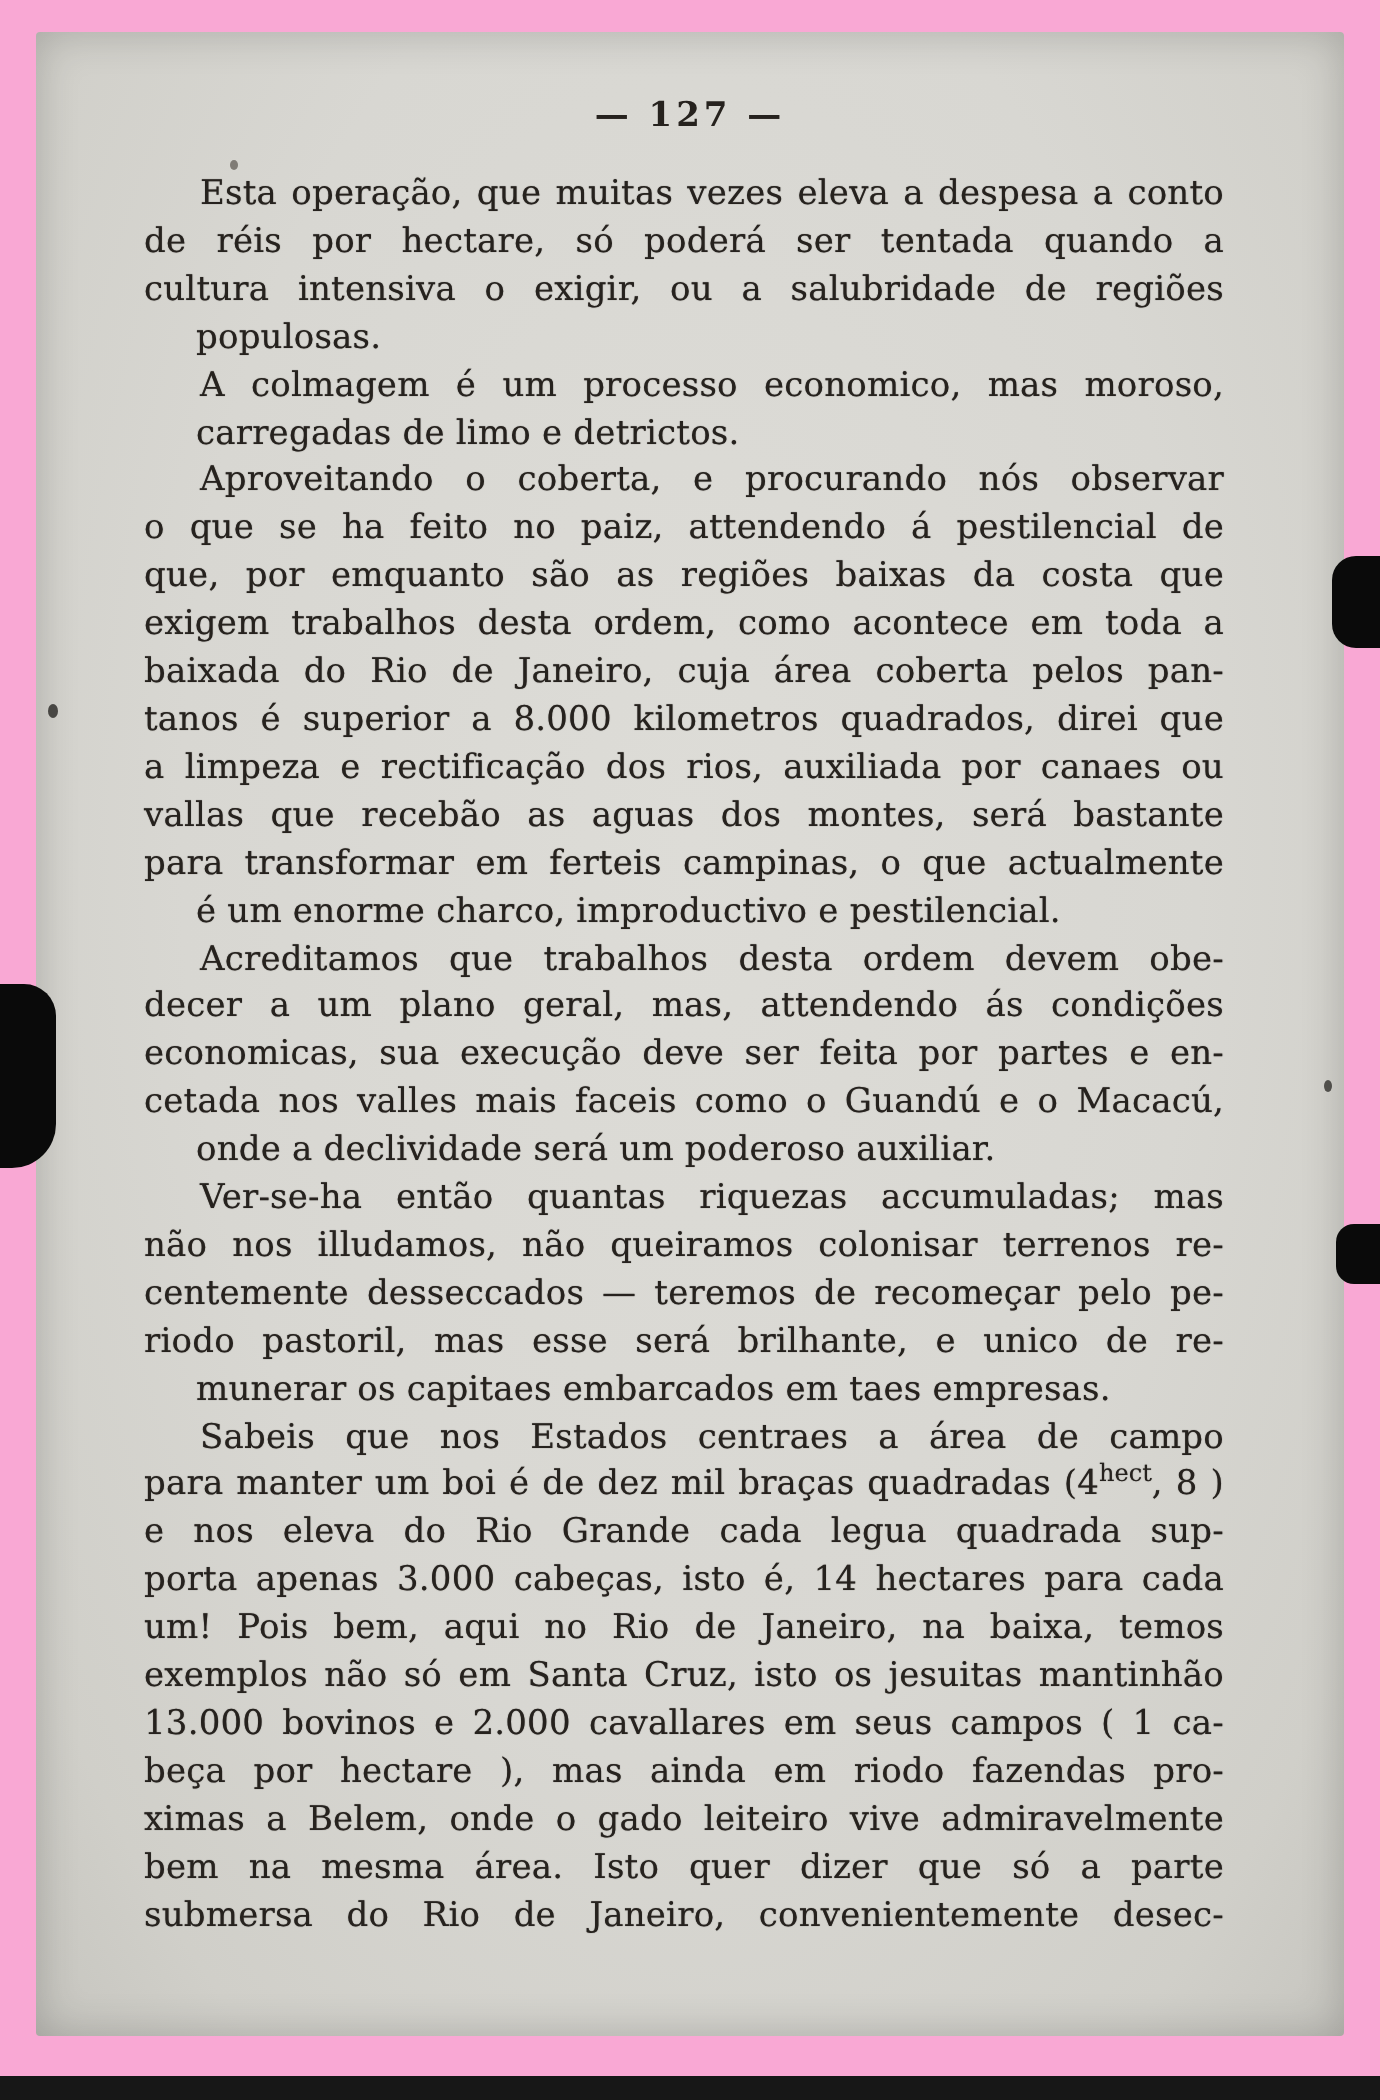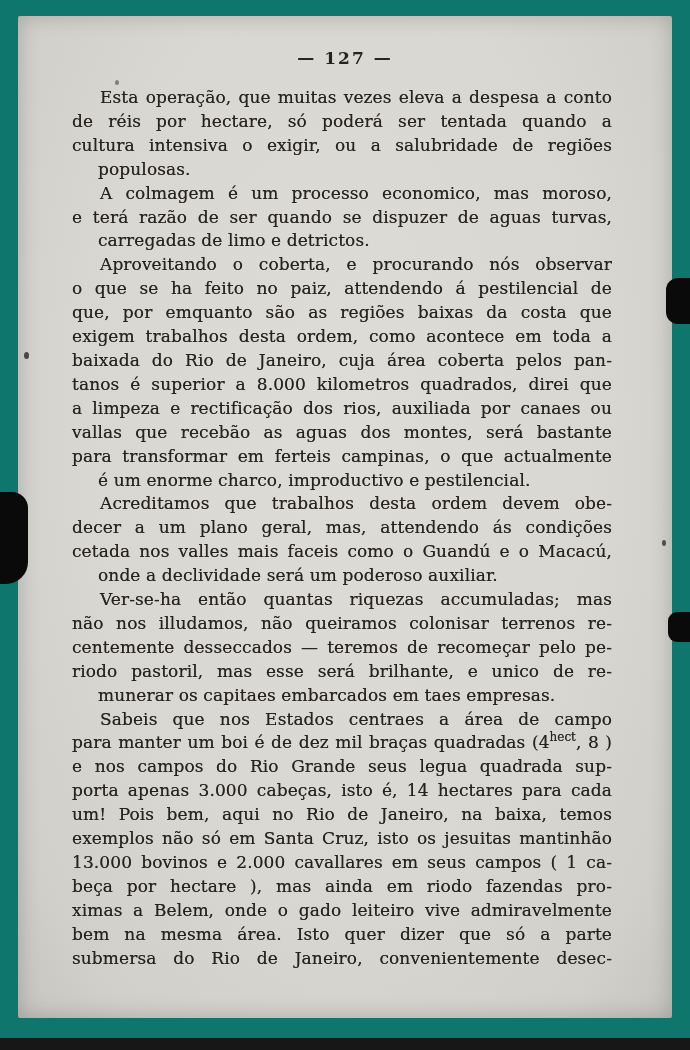--- a/index.html
+++ b/index.html
@@ -6,21 +6,21 @@
   html, body { width: 690px; height: 1050px; }
   body {
     background: #070707;
     font-family: "DejaVu Serif", "Liberation Serif", serif;
     overflow: hidden;
   }
   .scan {
     position: relative;
     width: 690px;
     height: 1050px;
-    background: #0f766e;
+    background: #f9a8d4;
   }
   .paper {
     position: absolute;
     left: 18px; top: 16px;
     width: 654px; height: 1002px;
     background: radial-gradient(ellipse at 50% 40%, #dddcd7 0%, #d8d7d2 55%, #d0cfc9 85%, #c6c5bf 100%);
     box-shadow: inset 0 0 22px rgba(0,0,0,0.20);
     border-radius: 2px;
   }
   .pnum {
@@ -75,56 +75,56 @@
 
       <div class="para">
         <div class="ln first">Esta operação, que muitas vezes eleva a despesa a conto</div>
         <div class="ln">de réis por hectare, só poderá ser tentada quando a</div>
         <div class="ln">cultura intensiva o exigir, ou a salubridade de regiões</div>
         <div class="ln flush">populosas.</div>
       </div>
 
       <div class="para">
         <div class="ln first">A colmagem é um processo economico, mas moroso,</div>
-        <div class="ln">e terá razão de ser quando se dispuzer de aguas turvas,</div>
         <div class="ln flush">carregadas de limo e detrictos.</div>
       </div>
 
       <div class="para">
         <div class="ln first">Aproveitando o coberta, e procurando nós observar</div>
         <div class="ln">o que se ha feito no paiz, attendendo á pestilencial de</div>
         <div class="ln">que, por emquanto são as regiões baixas da costa que</div>
         <div class="ln">exigem trabalhos desta ordem, como acontece em toda a</div>
         <div class="ln">baixada do Rio de Janeiro, cuja área coberta pelos pan-</div>
         <div class="ln">tanos é superior a 8.000 kilometros quadrados, direi que</div>
         <div class="ln">a limpeza e rectificação dos rios, auxiliada por canaes ou</div>
         <div class="ln">vallas que recebão as aguas dos montes, será bastante</div>
         <div class="ln">para transformar em ferteis campinas, o que actualmente</div>
         <div class="ln flush">é um enorme charco, improductivo e pestilencial.</div>
       </div>
 
       <div class="para">
         <div class="ln first">Acreditamos que trabalhos desta ordem devem obe-</div>
         <div class="ln">decer a um plano geral, mas, attendendo ás condições</div>
+        <div class="ln">economicas, sua execução deve ser feita por partes e en-</div>
         <div class="ln">cetada nos valles mais faceis como o Guandú e o Macacú,</div>
         <div class="ln flush">onde a declividade será um poderoso auxiliar.</div>
       </div>
 
       <div class="para">
         <div class="ln first">Ver-se-ha então quantas riquezas accumuladas; mas</div>
         <div class="ln">não nos illudamos, não queiramos colonisar terrenos re-</div>
         <div class="ln">centemente desseccados — teremos de recomeçar pelo pe-</div>
         <div class="ln">riodo pastoril, mas esse será brilhante, e unico de re-</div>
         <div class="ln flush">munerar os capitaes embarcados em taes empresas.</div>
       </div>
 
       <div class="para">
         <div class="ln first">Sabeis que nos Estados centraes a área de campo</div>
         <div class="ln"><span>para manter um boi é de dez mil braças quadradas (4</span><sup class="sup">hect</sup><span>, 8 )</span></div>
-        <div class="ln">e nos campos do Rio Grande seus legua quadrada sup-</div>
+        <div class="ln">e nos eleva do Rio Grande cada legua quadrada sup-</div>
         <div class="ln">porta apenas 3.000 cabeças, isto é, 14 hectares para cada</div>
         <div class="ln">um! Pois bem, aqui no Rio de Janeiro, na baixa, temos</div>
         <div class="ln">exemplos não só em Santa Cruz, isto os jesuitas mantinhão</div>
         <div class="ln">13.000 bovinos e 2.000 cavallares em seus campos ( 1 ca-</div>
         <div class="ln">beça por hectare ), mas ainda em riodo fazendas pro-</div>
         <div class="ln">ximas a Belem, onde o gado leiteiro vive admiravelmente</div>
         <div class="ln">bem na mesma área. Isto quer dizer que só a parte</div>
         <div class="ln">submersa do Rio de Janeiro, convenientemente desec-</div>
       </div>
 

